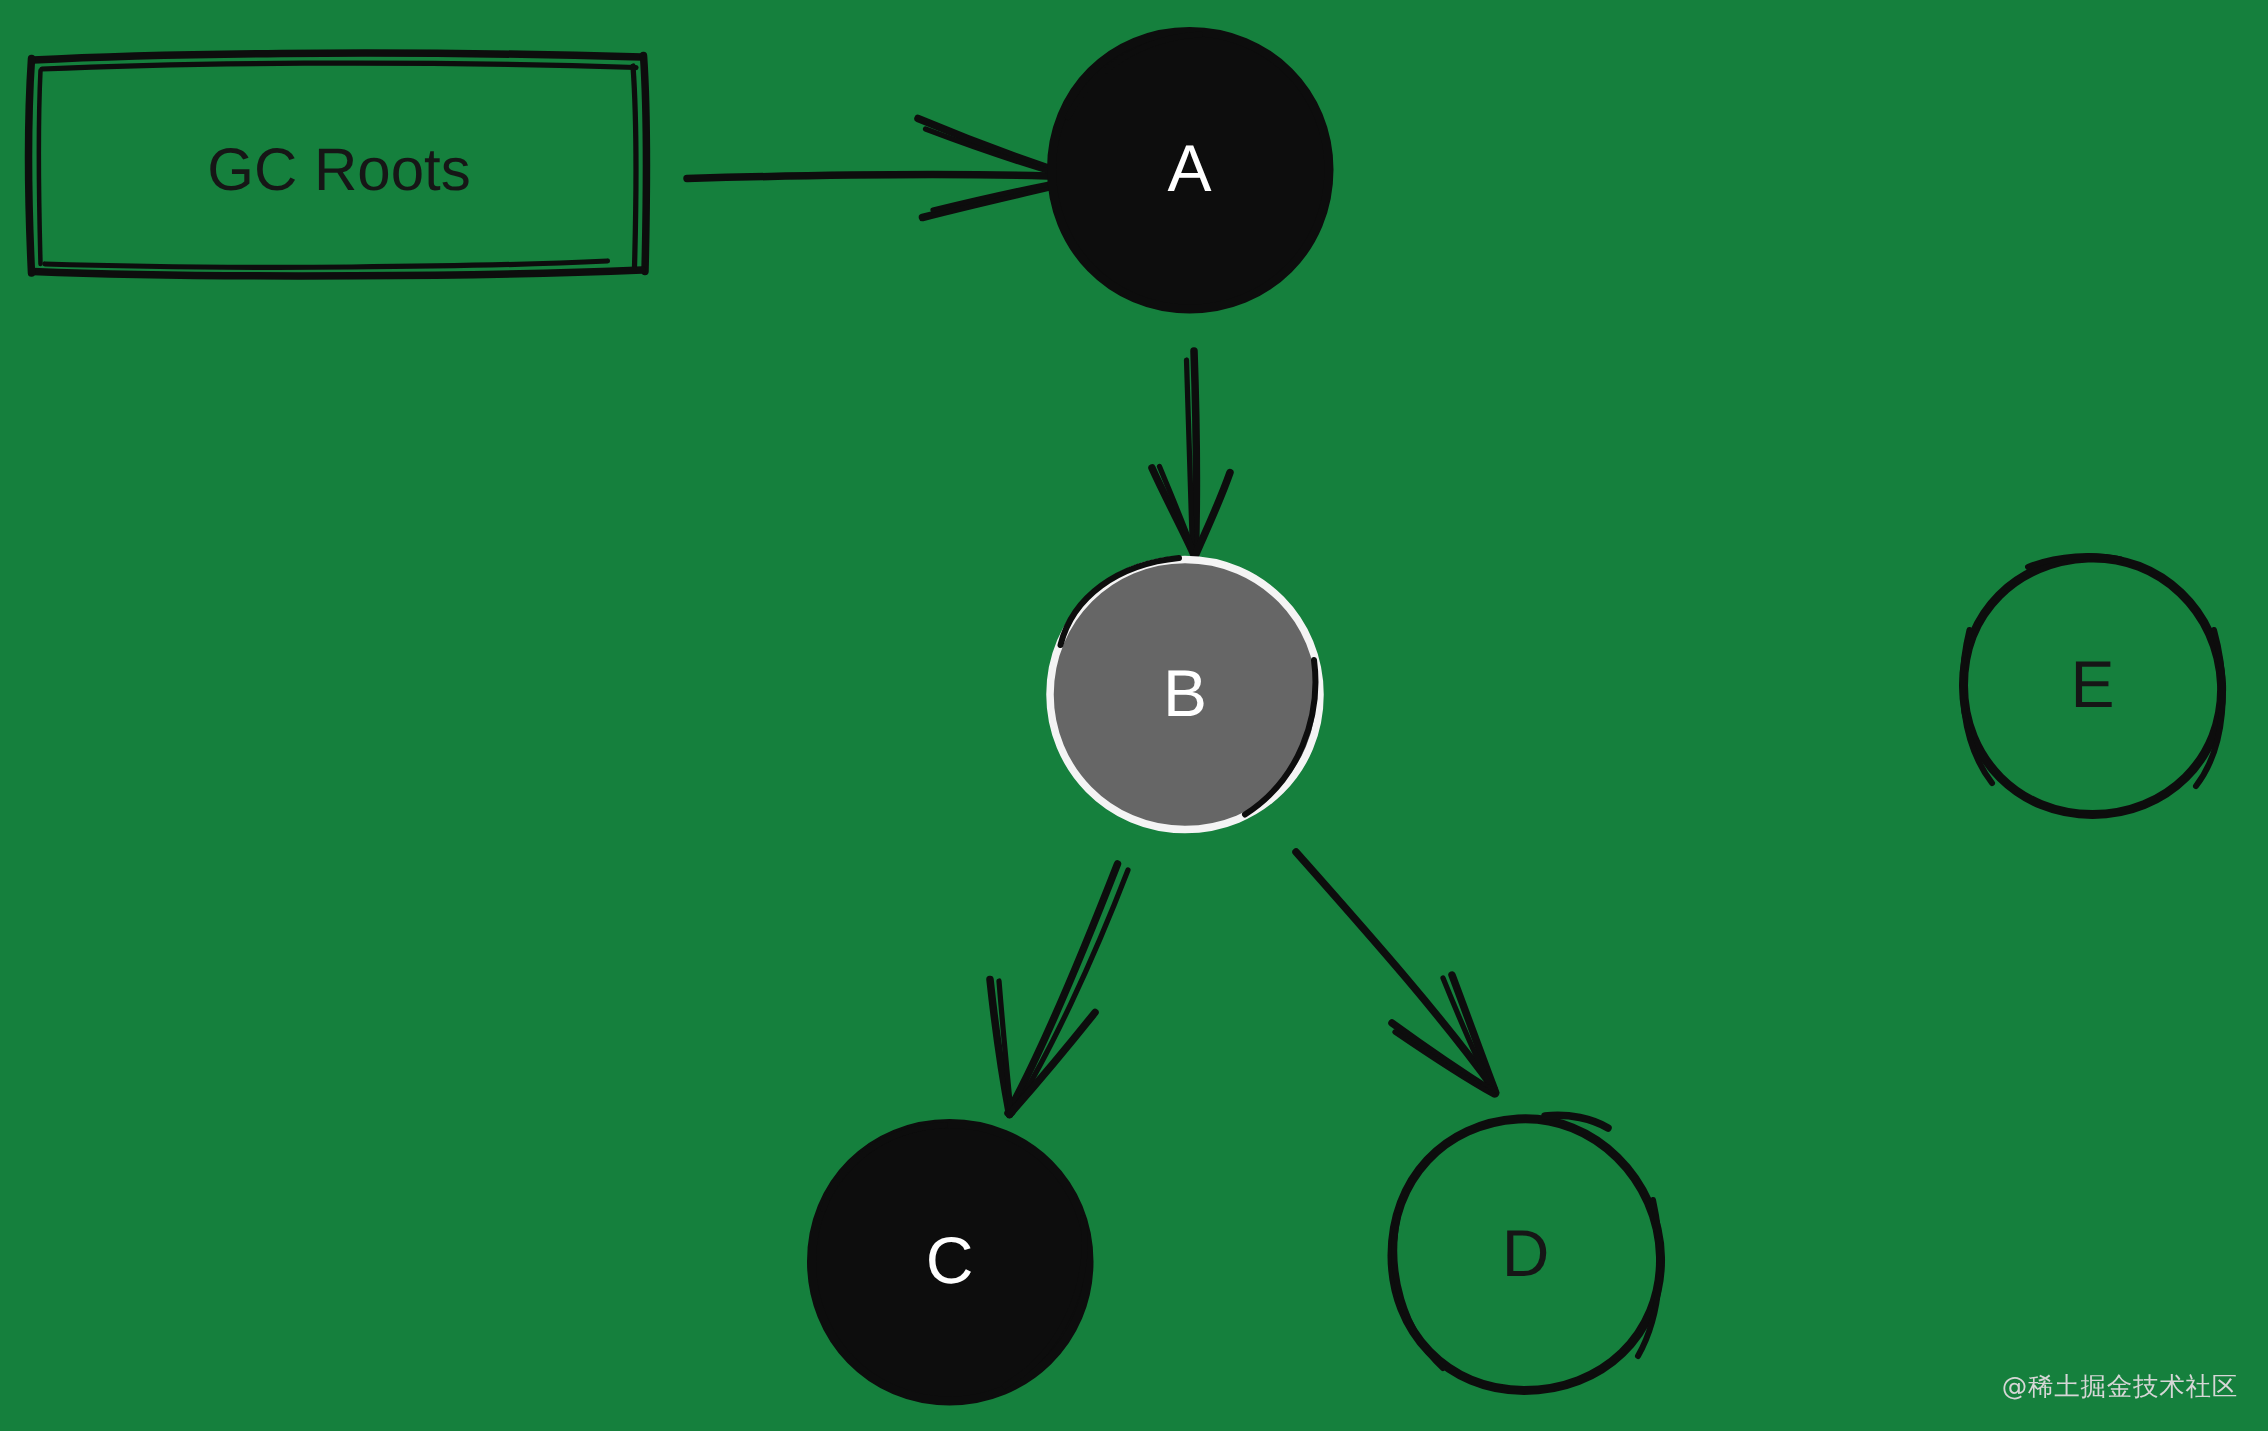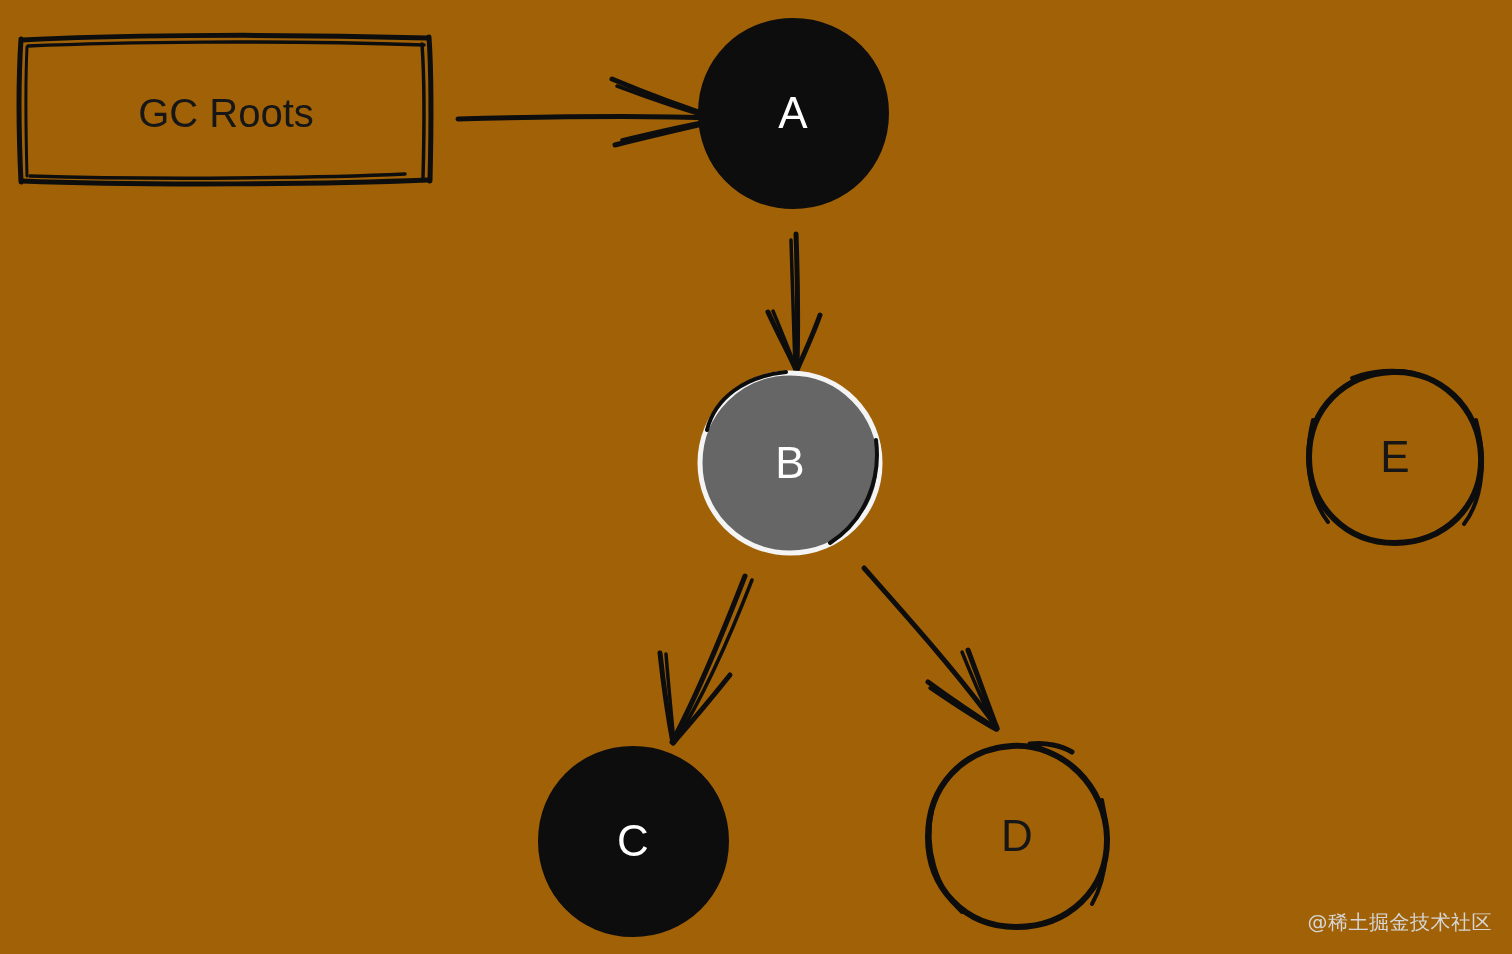--- a/index.html
+++ b/index.html
@@ -11,21 +11,21 @@
   body {
     width: 1512px;
     height: 954px;
     overflow: hidden;
     font-family: "Liberation Sans", sans-serif;
   }
   #canvas-root {
     position: relative;
     width: 1512px;
     height: 954px;
-    background: #a16207;
+    background: #15803d;
   }
   #diagram-svg {
     position: absolute;
     left: 0;
     top: 0;
     width: 1512px;
     height: 954px;
     display: block;
   }
   .node-label {
@@ -43,21 +43,21 @@
     font-weight: 400;
     fill: #161616;
     text-anchor: middle;
     dominant-baseline: middle;
   }
   .watermark-text {
     position: absolute;
     right: 20px;
     bottom: 18px;
     font-family: "DejaVu Sans", sans-serif;
-    font-size: 20px;
+    font-size: 17px;
     color: #d6d6d6;
     letter-spacing: 0.5px;
     user-select: none;
     white-space: nowrap;
   }
   .sketch-stroke {
     fill: none;
     stroke: #0d0d0d;
     stroke-linecap: round;
     stroke-linejoin: round;

